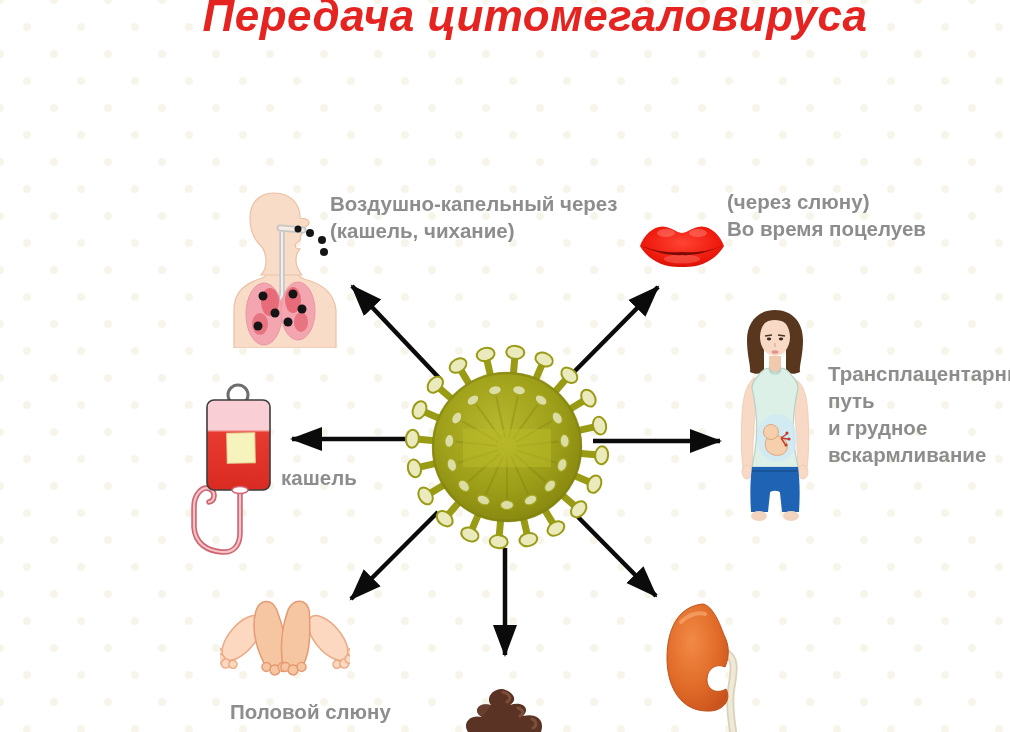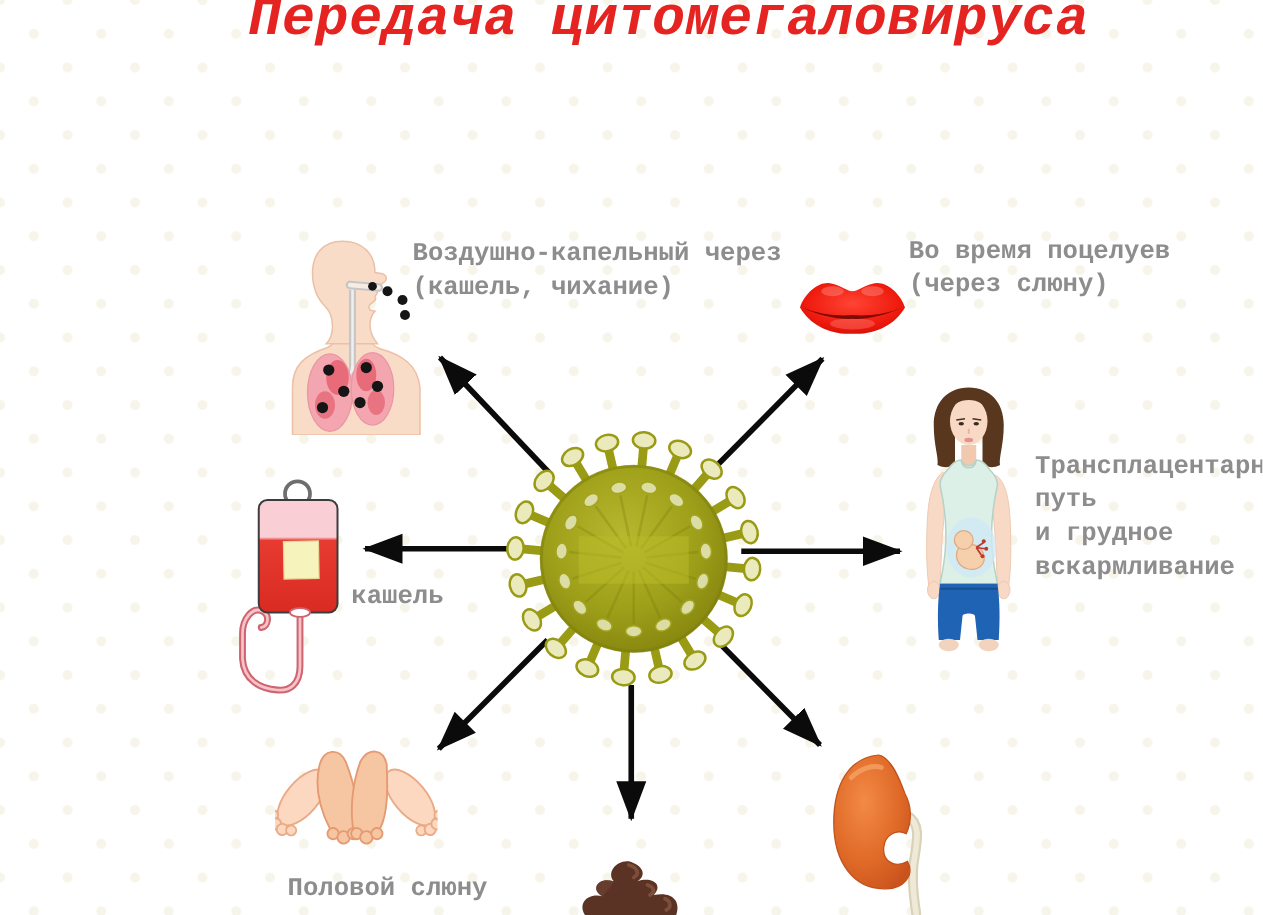--- a/index.html
+++ b/index.html
@@ -1,18 +1,18 @@
 <!DOCTYPE html>
 <html><head>
 <meta charset="utf-8">
 <style>
   html,body{margin:0;padding:0;background:#fff;}
   .stage{
     position:relative;width:1010px;height:732px;overflow:hidden;
-    font-family:Liberation Mono, monospace;
+    font-family:Liberation Sans, sans-serif;
     background:
       radial-gradient(circle,#f7f5ea 3.5px,rgba(255,255,255,0) 4.5px) 0 0 / 54px 54px,
       radial-gradient(circle,#f7f5ea 3.5px,rgba(255,255,255,0) 4.5px) 27px 27px / 54px 54px,
       #ffffff;
   }
   .title{
     position:absolute;left:60px;top:-7px;width:950px;text-align:center;
     font-size:44px;line-height:46px;font-weight:bold;font-style:italic;
     color:#e52421;letter-spacing:.5px;white-space:nowrap;
   }
@@ -368,22 +368,22 @@
     <path d="M62,52 C74,58 71,72 68,90 C66,104 68,118 70,131" fill="none" stroke="#efe9d7" stroke-width="4.5" stroke-linecap="round"></path>
     <path d="M40,4 C16,6 4,28 4,58 C4,90 20,111 44,111 C60,112 69,100 63,89 C53,95 43,89 44,78 C45,68 54,63 62,67 C67,56 66,44 61,35 C57,24 50,6 40,4 Z" fill="url(#kid)" stroke="#c0511a" stroke-width="1"></path>
     <path d="M18,22 C26,14 36,12 42,14" stroke="#f6a76c" stroke-width="4" fill="none" stroke-linecap="round" opacity=".7"></path>
   </svg>
 
   <div class="label" style="left:330px;top:190px">
     <div>Воздушно-капельный через</div>
     <div>(кашель, чихание)</div>
   </div>
   <div class="label" style="left:727px;top:188px">
+    <div>(через слюну)</div>
     <div>Во время поцелуев</div>
-    <div>(через слюну)</div>
   </div>
   <div class="label" style="left:828px;top:360px">
     <div>Трансплацентарный</div>
     <div>путь</div>
     <div>и грудное</div>
     <div>вскармливание</div>
   </div>
   <div class="label" style="left:281px;top:464px">
     <div>кашель</div>
   </div>

